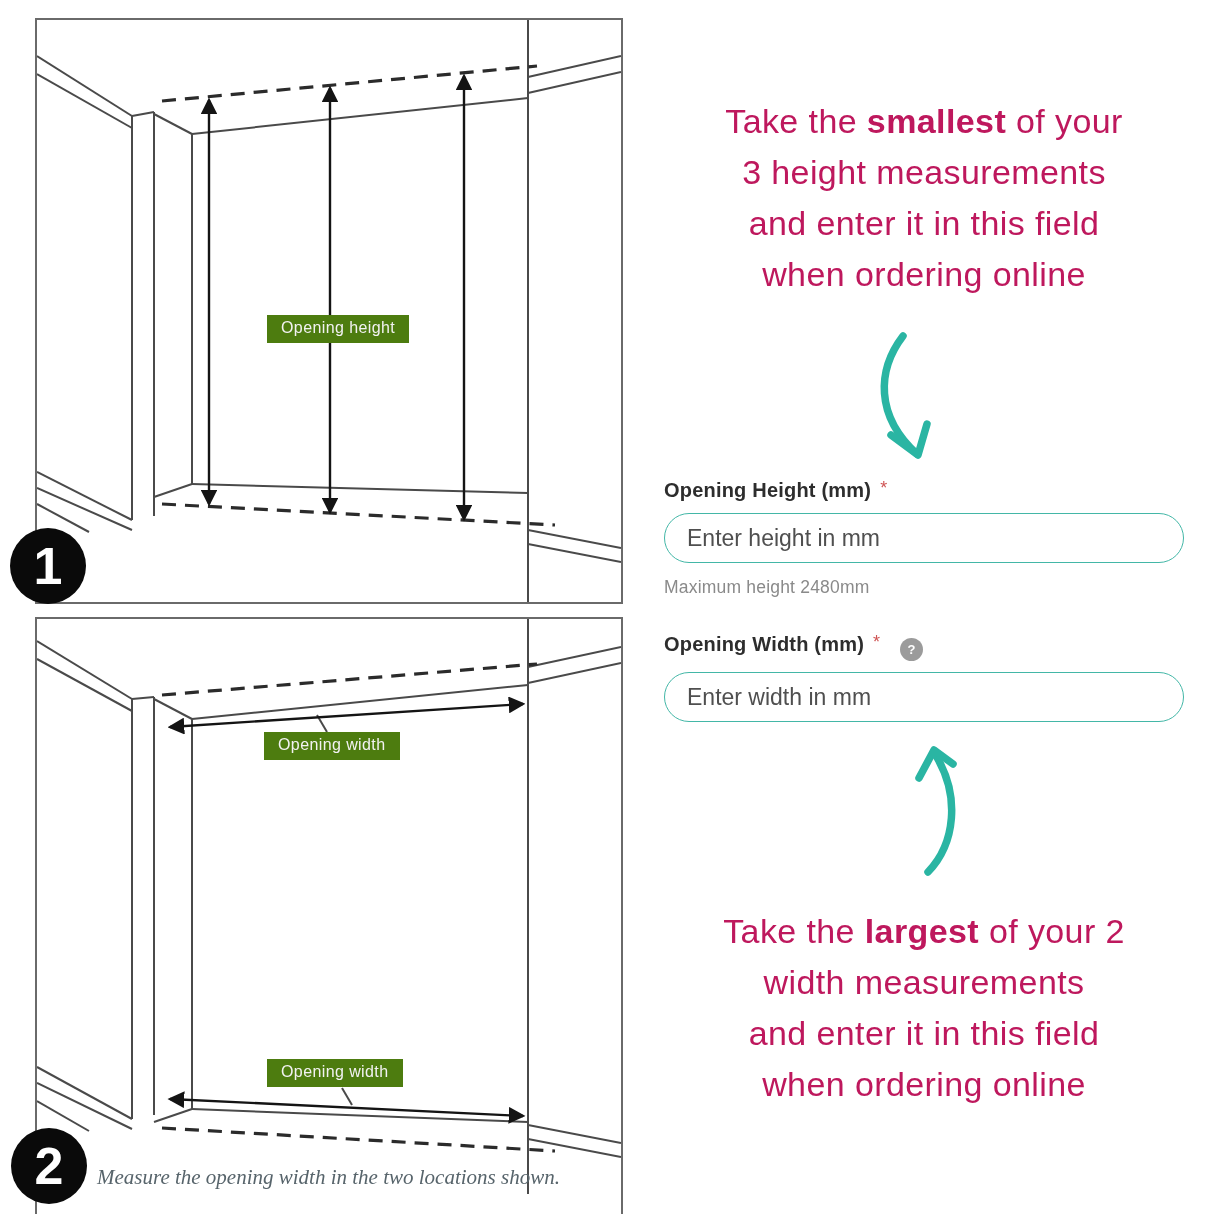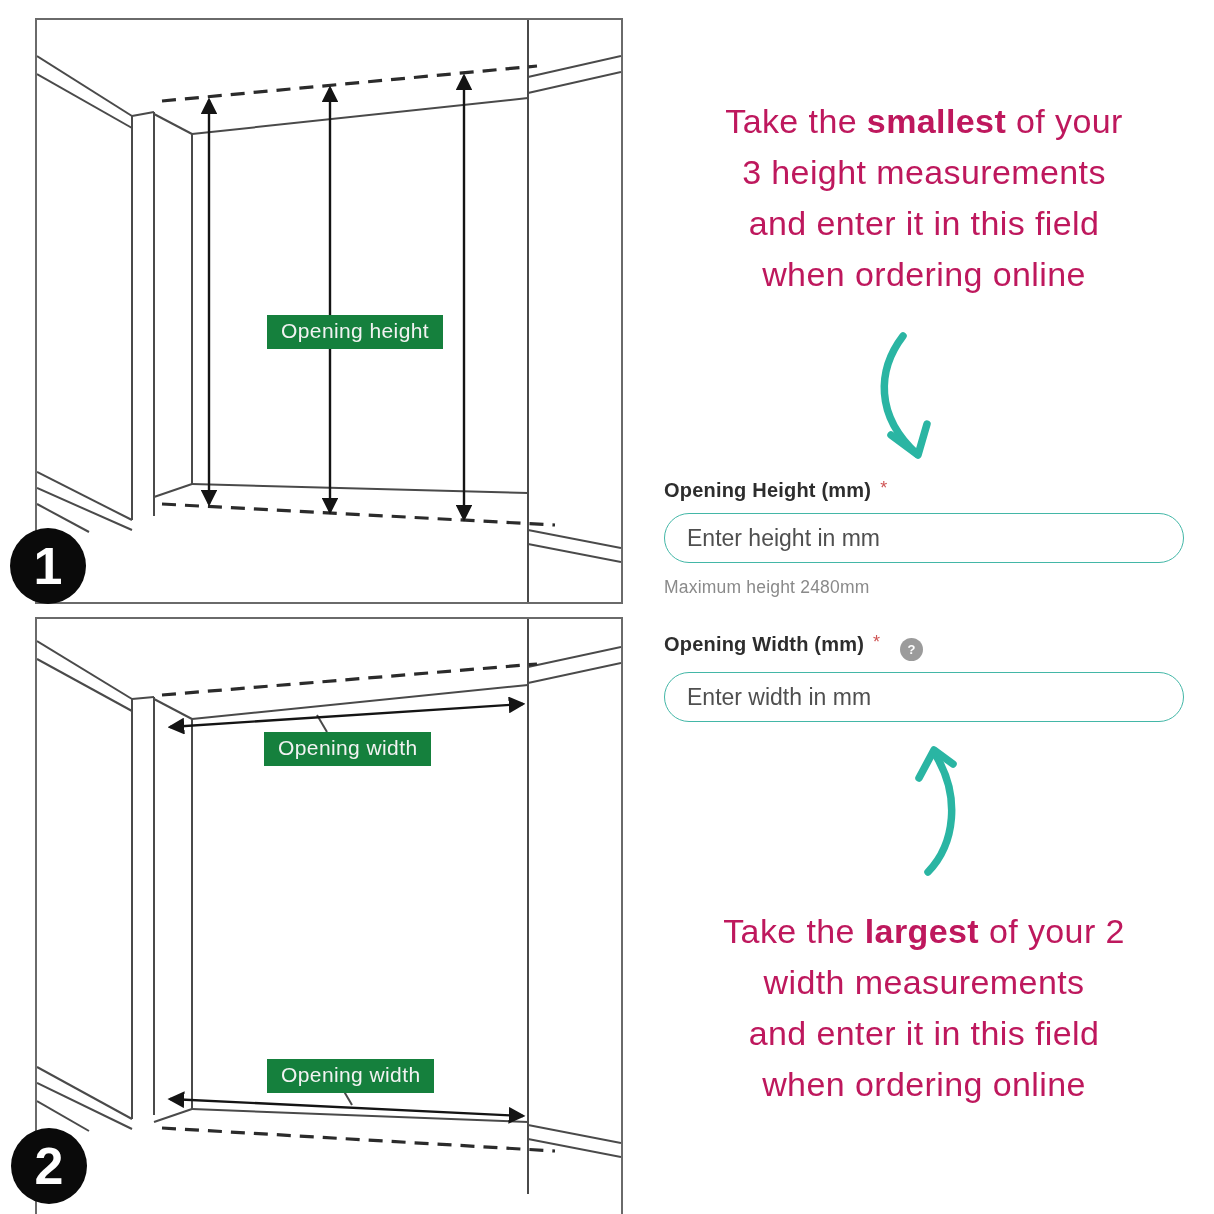--- a/index.html
+++ b/index.html
@@ -6,22 +6,22 @@
   .page{
     position:relative;width:1214px;height:1214px;background:#ffffff;
     font-family:"Liberation Sans","DejaVu Sans",sans-serif;overflow:hidden;
   }
   
   .diagram{
     position:absolute;border:2px solid #6a6a6a;background:#ffffff;box-sizing:border-box;
   }
   .diagram svg.art{position:absolute;left:0;top:0;}
   .measure-label{
-    position:absolute;background:#15803d;color:#f2f2f2;
-    font-size:21px;letter-spacing:.4px;padding:4px 14px 6px 14px;white-space:nowrap;
+    position:absolute;background:#4d7c0f;color:#f2f2f2;
+    font-size:16px;letter-spacing:.4px;padding:4px 14px 6px 14px;white-space:nowrap;
   }
   .diagram-caption{
     position:absolute;font-family:"Liberation Serif","DejaVu Serif",serif;
     font-style:italic;font-size:21px;color:#57646b;white-space:nowrap;
   }
   .step-badge{
     position:absolute;width:76px;height:76px;border-radius:50%;background:#0a0a0a;
     color:#ffffff;display:flex;align-items:center;justify-content:center;
     font-size:52px;font-weight:bold;z-index:5;
   }
@@ -144,20 +144,21 @@
         <path d="M125,76 L500,45"></path>
         <path d="M125,509 L518,532"></path>
       </g>
       <g stroke="#141414" stroke-width="2.4" fill="none" marker-start="url(#ah-d2)" marker-end="url(#ah-d2)">
         <path d="M133,108 L486,85"></path>
         <path d="M133,480 L486,497"></path>
       </g>
     </svg>
     <div class="measure-label" style="left:227px;top:113px;">Opening width</div>
     <div class="measure-label" style="left:230px;top:440px;">Opening width</div>
+    <div class="diagram-caption" style="left:60px;top:546px;">Measure the opening width in the two locations shown.</div>
     <div class="step-badge" style="left:-26px;top:509px;">
       <span>2</span>
     </div>
   </div>
 
   <div class="instr" style="top:96px;">
     <div><span>Take the </span><b>smallest</b><span> of your</span></div>
     <div>3 height measurements</div>
     <div>and enter it in this field</div>
     <div>when ordering online</div>

